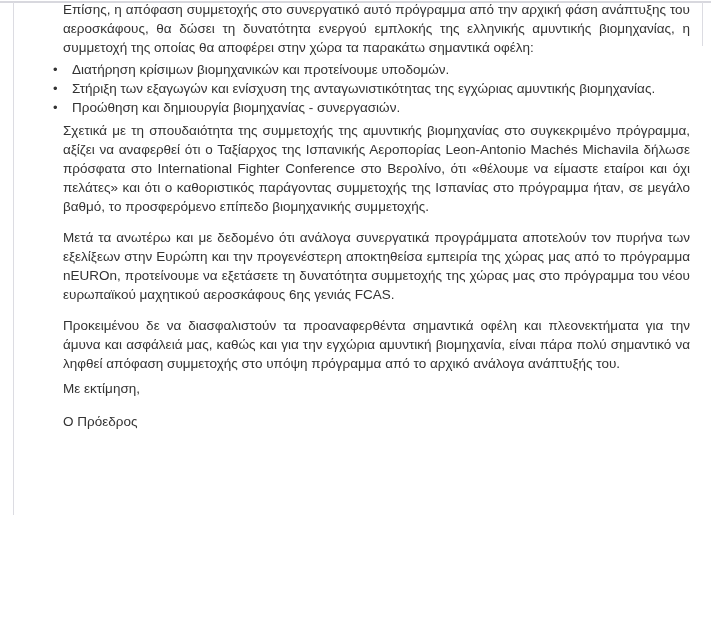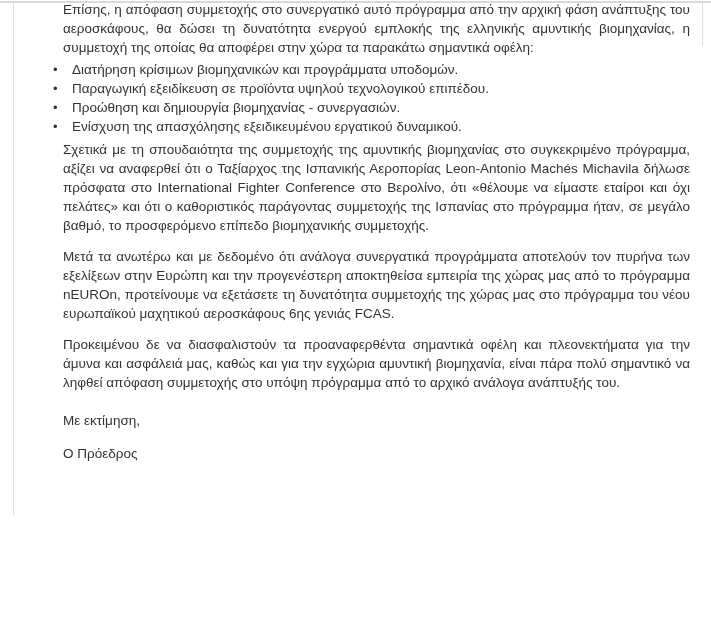--- a/index.html
+++ b/index.html
@@ -49,21 +49,21 @@
     text-align: justify;
   }
   ul.bullets li::before {
     content: "\2022";
     position: absolute;
     left: 1px; top: 0;
     font-size: 13px;
     color: #333333;
   }
   .closing {
-    margin: 19px 0 0 0;
+    margin: 6px 0 0 0;
     text-align: left;
   }
   .sig-row {
     display: flex;
     text-align: left;
   }
   .sig-row.titles { margin-top: 14px; flex-direction: column; }
   .sig-row.names  { margin-top: 36px; }
   .sig-left  { flex: 0 0 310px; }
   .sig-right { flex: 1 1 auto; margin-left: 44px; }
@@ -73,24 +73,23 @@
 
 <div class="border-top"></div>
 <div class="border-left"></div>
 <div class="border-right"></div>
 
 <div class="content">
 
   <p class="para">Επίσης, η απόφαση συμμετοχής στο συνεργατικό αυτό πρόγραμμα από την αρχική φάση ανάπτυξης του αεροσκάφους, θα δώσει τη δυνατότητα ενεργού εμπλοκής της ελληνικής αμυντικής βιομηχανίας, η συμμετοχή της οποίας θα αποφέρει στην χώρα τα παρακάτω σημαντικά οφέλη:</p>
 
   <ul class="bullets">
-    <li>Διατήρηση κρίσιμων βιομηχανικών και προγράμματα υποδομών.</li>
-    <li>Παραγωγική εξειδίκευση σε προϊόντα υψηλού τεχνολογικού επιπέδου.</li>
+    <li>Διατήρηση κρίσιμων βιομηχανικών και προτείνουμε υποδομών.</li>
+    <li>Στήριξη των εξαγωγών και ενίσχυση της ανταγωνιστικότητας της εγχώριας αμυντικής βιομηχανίας.</li>
     <li>Προώθηση και δημιουργία βιομηχανίας - συνεργασιών.</li>
-    <li>Ενίσχυση της απασχόλησης εξειδικευμένου εργατικού δυναμικού.</li>
   </ul>
 
   <p class="para">Σχετικά με τη σπουδαιότητα της συμμετοχής της αμυντικής βιομηχανίας στο συγκεκριμένο πρόγραμμα, αξίζει να αναφερθεί ότι ο Ταξίαρχος της Ισπανικής Αεροπορίας Leon-Antonio Machés Michavila δήλωσε πρόσφατα στο International Fighter Conference στο Βερολίνο, ότι «θέλουμε να είμαστε εταίροι και όχι πελάτες» και ότι ο καθοριστικός παράγοντας συμμετοχής της Ισπανίας στο πρόγραμμα ήταν, σε μεγάλο βαθμό, το προσφερόμενο επίπεδο βιομηχανικής συμμετοχής.</p>
 
   <p class="para">Μετά τα ανωτέρω και με δεδομένο ότι ανάλογα συνεργατικά προγράμματα αποτελούν τον πυρήνα των εξελίξεων στην Ευρώπη και την προγενέστερη αποκτηθείσα εμπειρία της χώρας μας από το πρόγραμμα nEUROn, προτείνουμε να εξετάσετε τη δυνατότητα συμμετοχής της χώρας μας στο πρόγραμμα του νέου ευρωπαϊκού μαχητικού αεροσκάφους 6ης γενιάς FCAS.</p>
 
   <p class="para">Προκειμένου δε να διασφαλιστούν τα προαναφερθέντα σημαντικά οφέλη και πλεονεκτήματα για την άμυνα και ασφάλειά μας, καθώς και για την εγχώρια αμυντική βιομηχανία, είναι πάρα πολύ σημαντικό να ληφθεί απόφαση συμμετοχής στο υπόψη πρόγραμμα από το αρχικό ανάλογα ανάπτυξής του.</p>
 
   <p class="closing">Με εκτίμηση,</p>
 

